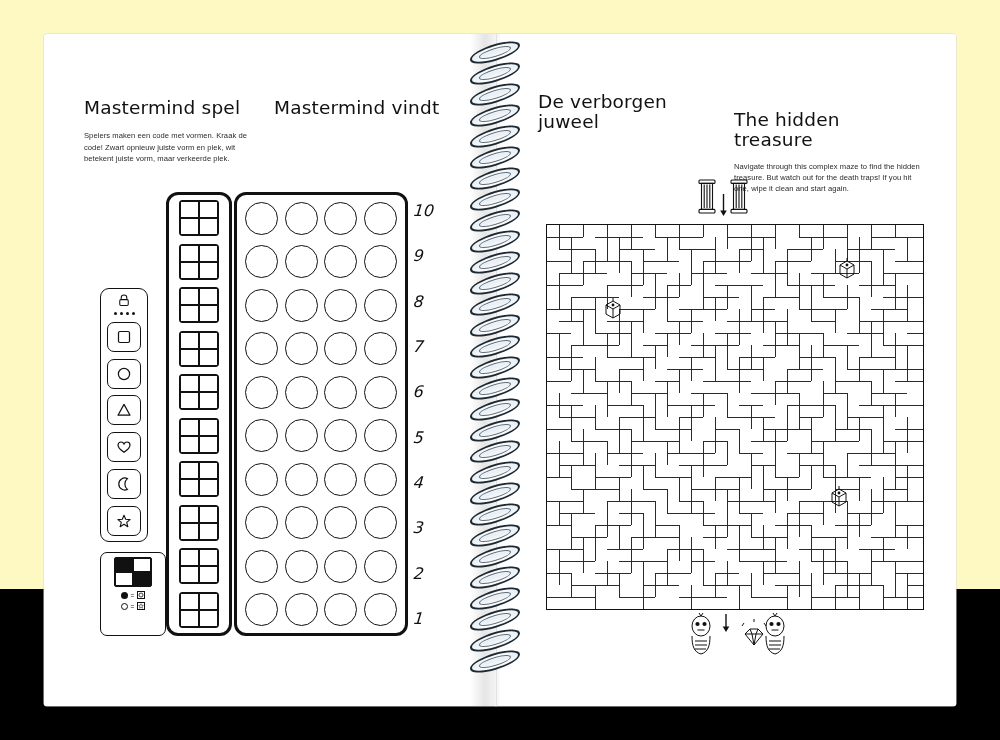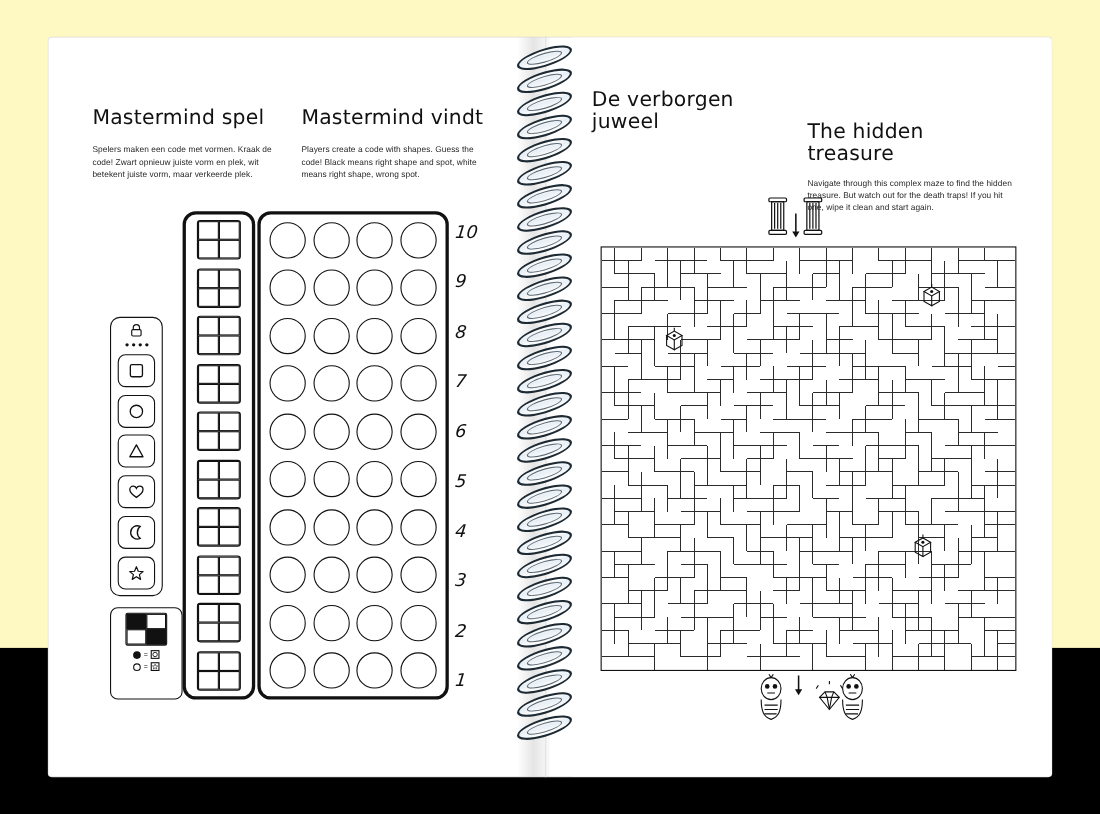--- a/index.html
+++ b/index.html
@@ -115,21 +115,21 @@
     color: #2a2a2a;
     letter-spacing: 0.05px;
   }
 
   
   .col-nl { position: absolute; left: 84px; top: 98px; width: 174px; }
   .col-en { position: absolute; left: 274px; top: 98px; width: 174px; }
   .col-nl .h-title, .col-en .h-title { margin: 0 0 12px 0; }
 
   
-  .rcol-nl { position: absolute; left: 538px; top: 81px; width: 186px; }
+  .rcol-nl { position: absolute; left: 538px; top: 92px; width: 186px; }
   .rcol-en { position: absolute; left: 734px; top: 110px; width: 190px; }
   .rcol-nl .h-title, .rcol-en .h-title { margin: 0 0 10px 0; }
 
   
   .mm-guess-box {
     position: absolute;
     left: 166px;
     top: 192px;
     width: 66px;
     height: 444px;
@@ -331,21 +331,20 @@
   <div class="page-right-sheet"></div>
   <div class="page-left"></div>
   <div class="spine-shadow"></div>
 
   <div class="col-nl">
     <div class="h-title">Mastermind spel</div>
     <div class="body-text">Spelers maken een code met vormen. Kraak de code! Zwart opnieuw juiste vorm en plek, wit betekent juiste vorm, maar verkeerde plek.</div>
   </div>
   <div class="col-en">
     <div class="h-title">Mastermind vindt</div>
-    <div class="body-text">Players create a code with shapes. Guess the code! Black means right shape and spot, white means right shape, wrong spot.</div>
   </div>
 
   <div class="shapes-strip">
     <div class="lock-cell">
       <svg width="20" height="18" viewBox="0 0 20 18">
         <path d="M7 7 V5.2 a3 3 0 0 1 6 0 V7" fill="none" stroke="#111" stroke-width="1.1"></path>
         <rect x="5.5" y="7" width="9" height="6.2" rx="1.2" fill="none" stroke="#111" stroke-width="1.1"></rect>
       </svg>
       <div class="dots4">
           <span></span>

